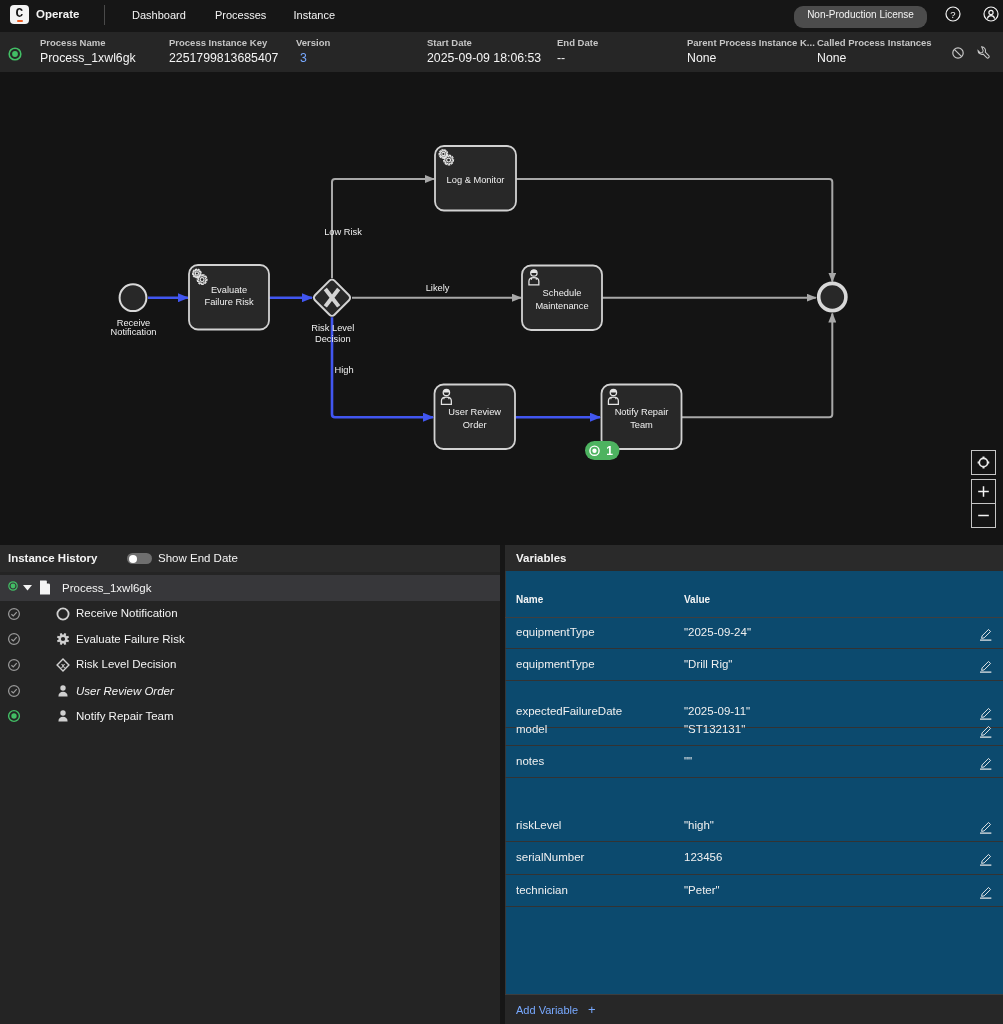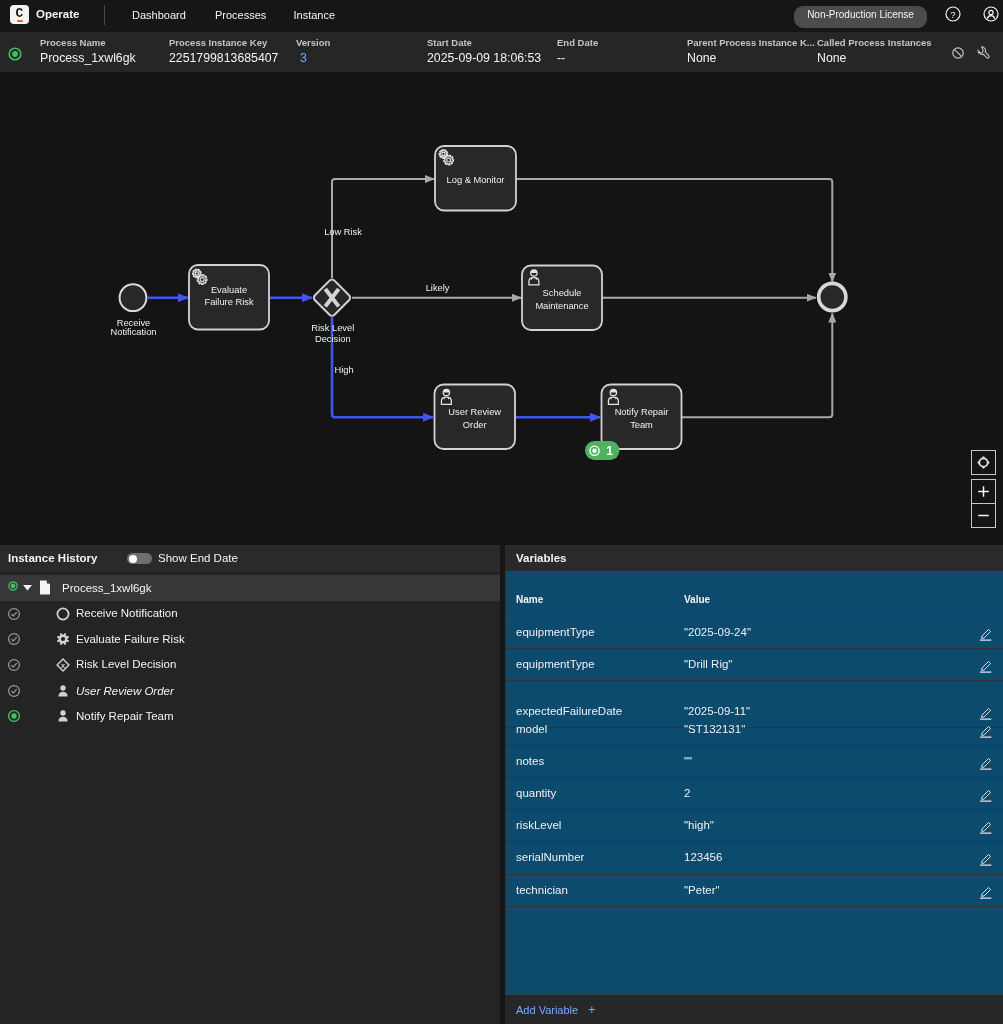--- a/index.html
+++ b/index.html
@@ -323,28 +323,20 @@
           </svg></div>
       </div>
       <div class="vrow" style="top: 171.8px;">
         <div class="vname">notes</div>
         <div class="vval">""</div>
         <div class="vpen"><svg width="13" height="13" viewBox="0 0 16 16">
             <path d="M11.7 1.8 L14.2 4.3 L6.3 12.2 L3.2 12.8 L3.8 9.7 Z" fill="none" stroke="#ececec" stroke-width="1.15"></path>
             <path d="M1.2 14.9 h14" stroke="#ececec" stroke-width="1.5"></path>
           </svg></div>
       </div>
-      <div class="vrow" style="top: 204px;">
-        <div class="vname">quantity</div>
-        <div class="vval">2</div>
-        <div class="vpen"><svg width="13" height="13" viewBox="0 0 16 16">
-            <path d="M11.7 1.8 L14.2 4.3 L6.3 12.2 L3.2 12.8 L3.8 9.7 Z" fill="none" stroke="#ececec" stroke-width="1.15"></path>
-            <path d="M1.2 14.9 h14" stroke="#ececec" stroke-width="1.5"></path>
-          </svg></div>
-      </div>
       <div class="vrow" style="top: 236.2px;">
         <div class="vname">riskLevel</div>
         <div class="vval">"high"</div>
         <div class="vpen"><svg width="13" height="13" viewBox="0 0 16 16">
             <path d="M11.7 1.8 L14.2 4.3 L6.3 12.2 L3.2 12.8 L3.8 9.7 Z" fill="none" stroke="#ececec" stroke-width="1.15"></path>
             <path d="M1.2 14.9 h14" stroke="#ececec" stroke-width="1.5"></path>
           </svg></div>
       </div>
       <div class="vrow" style="top: 268.4px;">
         <div class="vname">serialNumber</div>

